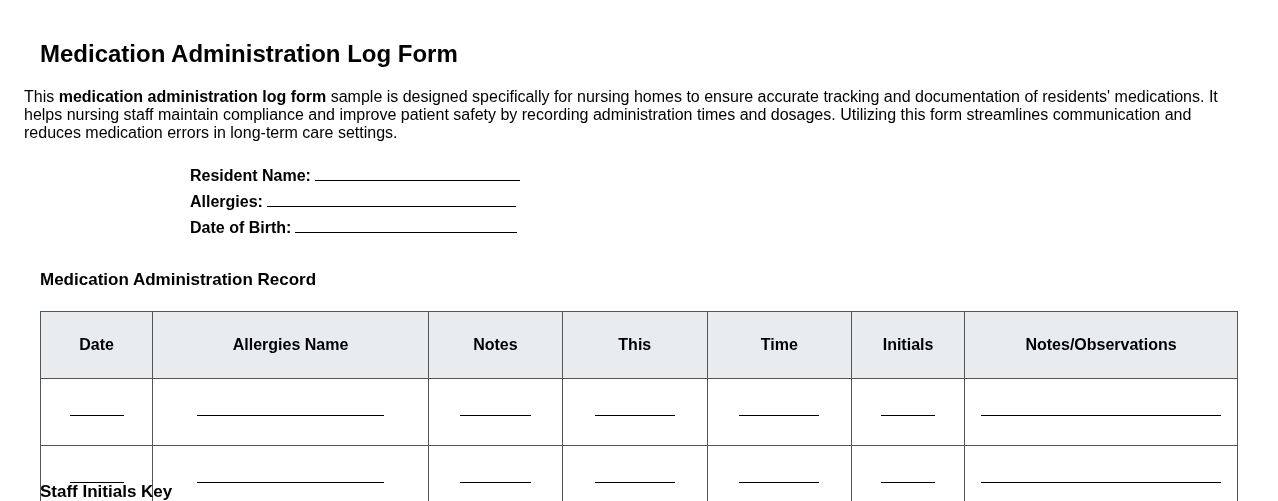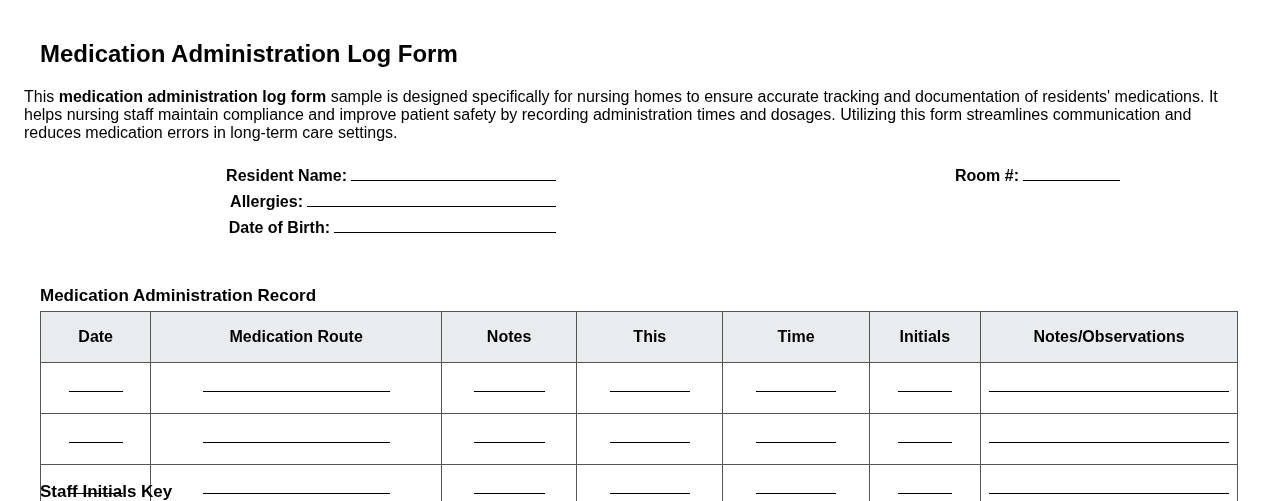--- a/index.html
+++ b/index.html
@@ -38,52 +38,52 @@
       position: absolute;
       top: 164px;
       font-size: 16px;
       font-weight: bold;
     }
     .info-left { left: 190px; width: 366px; }
     .info-right { left: 820px; width: 300px; }
     .info-row {
       height: 26px;
       line-height: 20px;
-      text-align: right;
+      text-align: left;
       white-space: nowrap;
     }
     .info-row .blank {
       display: inline-block;
       border-bottom: 1px solid #000;
       height: 16px;
       vertical-align: baseline;
       margin-left: 4px;
     }
     .section-title {
       position: absolute;
       left: 40px;
       font-size: 17px;
       font-weight: bold;
       margin: 0;
       line-height: 22px;
     }
-    .sec-record { top: 285px; }
+    .sec-record { top: 269px; }
     .sec-staff { top: 481px; }
     table.med-table {
       position: absolute;
       left: 40px;
       top: 311px;
       width: 1198px;
       border-collapse: collapse;
       font-size: 16px;
     }
     .med-table th, .med-table td {
       border: 1px solid #555555;
       text-align: center;
-      padding: 8px;
+      padding: 16px;
     }
     .med-table th {
       background: #e9ecef;
       font-weight: bold;
       height: 34px;
     }
     .med-table td {
       height: 34px;
       vertical-align: bottom;
     }
@@ -107,32 +107,29 @@
   </div>
   <div class="info-row">
     <span>Allergies:</span><span class="blank" style="width:249px"></span>
   </div>
   <div class="info-row">
     <span>Date of Birth:</span><span class="blank" style="width:222px"></span>
   </div>
 </div>
 
 <div class="info-right">
-  <div class="info-row">
-    <span>Room #:</span><span class="blank" style="width:97px"></span>
-  </div>
 </div>
 
 <h2 class="section-title sec-record">Medication Administration Record</h2>
 
 <table class="med-table">
   <thead>
     <tr>
       <th style="width:94px">Date</th>
-      <th style="width:275px">Medication Route</th>
+      <th style="width:275px">Allergies Name</th>
       <th style="width:119px">Notes</th>
       <th style="width:130px">This</th>
       <th style="width:130px">Time</th>
       <th style="width:95px">Initials</th>
       <th>Notes/Observations</th>
     </tr>
   </thead>
   <tbody>
     <tr>
       <td><span class="line" style="width:54px"></span></td>

